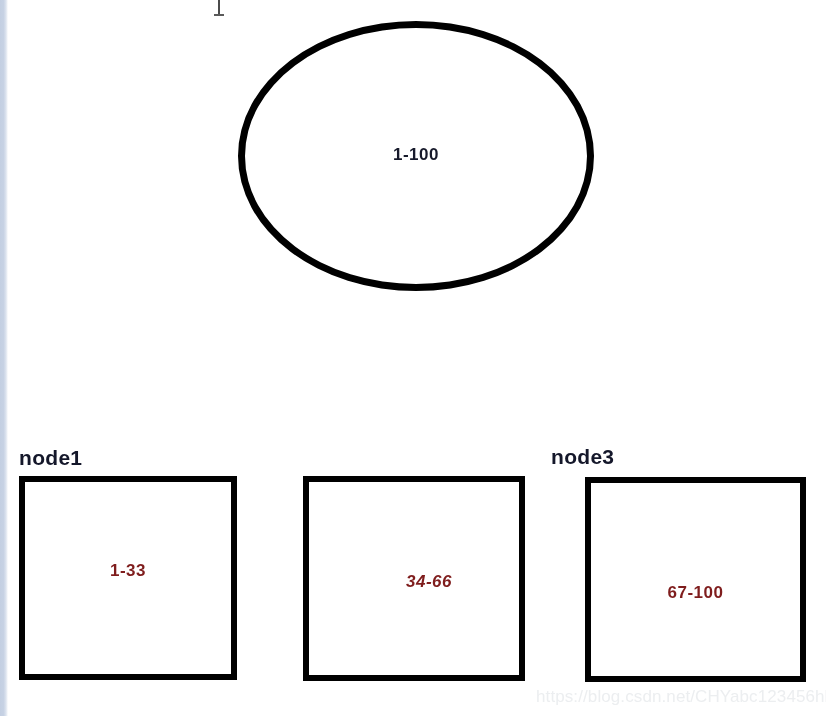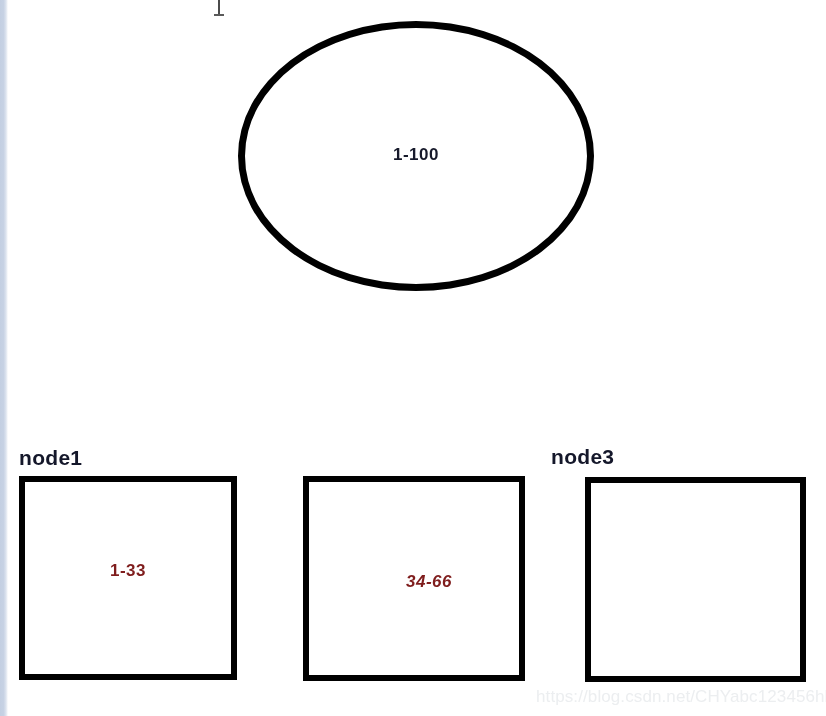--- a/index.html
+++ b/index.html
@@ -147,16 +147,17 @@
 
   <div class="node-title" id="title-node1">node1</div>
   <div class="node-box" id="box-node1"></div>
   <div class="node-range" id="range-node1">1-33</div>
 
   <div class="node-box" id="box-node2"></div>
   <div class="node-range" id="range-node2">34-66</div>
 
   <div class="node-title" id="title-node3">node3</div>
   <div class="node-box" id="box-node3"></div>
+  <div class="node-range" id="range-node3">67-100</div>
 
   <div class="watermark">https://blog.csdn.net/CHYabc123456hh</div>
 
 </div>
 
 </body></html>

